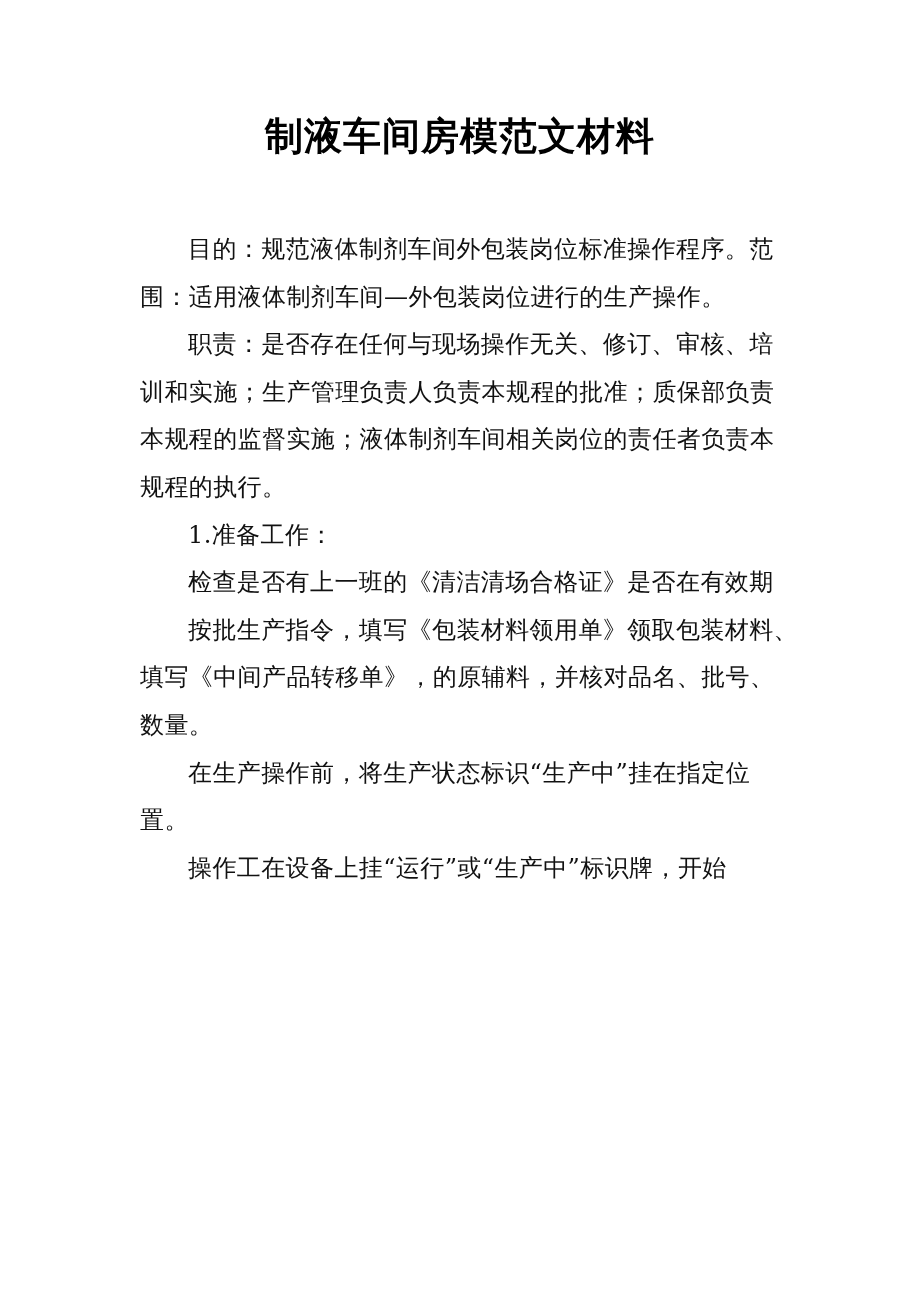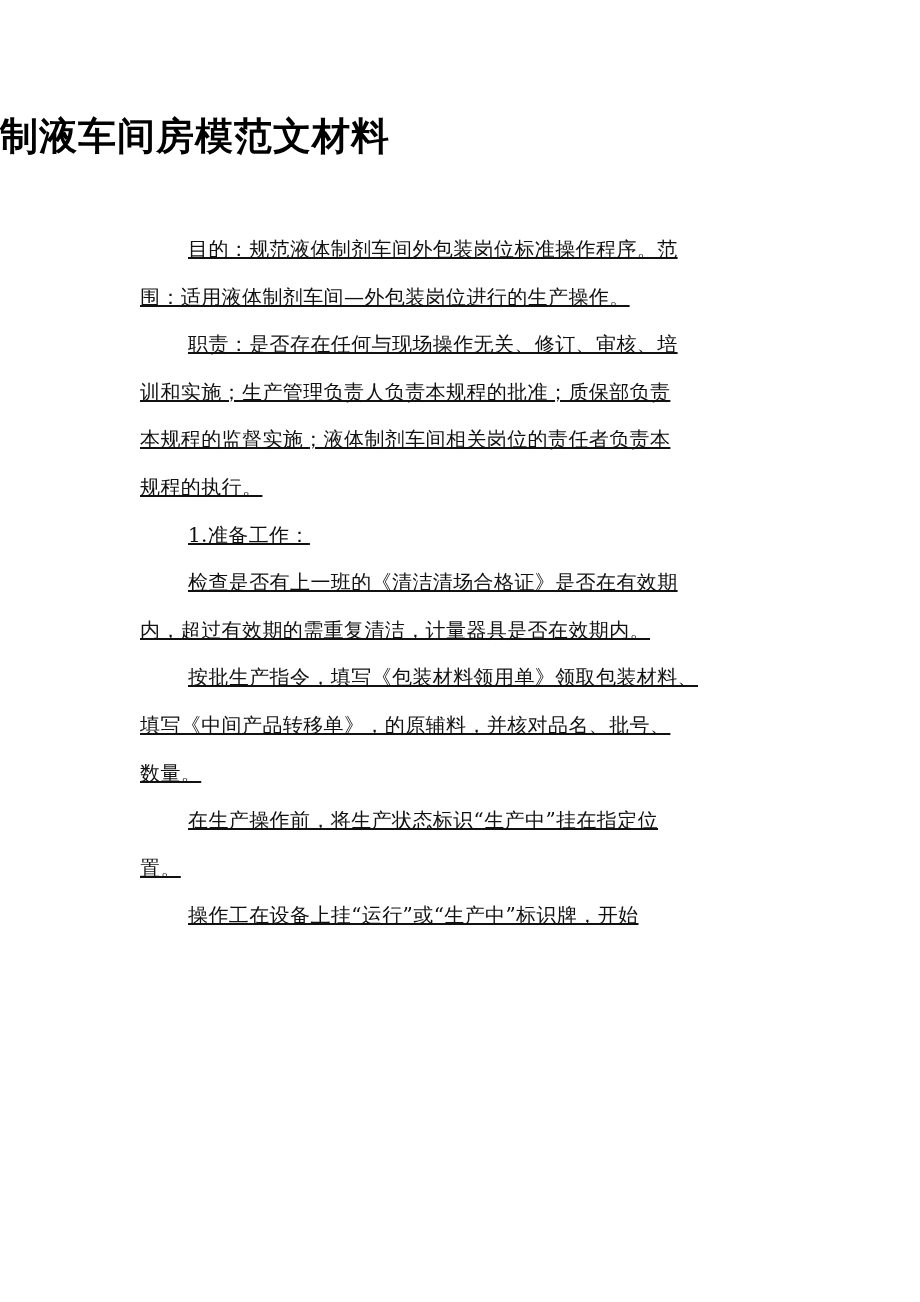--- a/index.html
+++ b/index.html
@@ -21,43 +21,42 @@
       top: 0;
       width: 920px;
       height: 1302px;
       background: #ffffff;
     }
     .title {
       position: absolute;
       left: 0;
       top: 108px;
       width: 920px;
-      text-align: left;
+      text-align: center;
       font-family: "DejaVu Sans", "Liberation Sans", sans-serif;
       font-weight: bold;
       font-size: 38px;
       line-height: 56px;
       letter-spacing: 1px;
       color: #000000;
     }
     .body {
       position: absolute;
       left: 140px;
       top: 226px;
       width: 645px;
     }
     .line {
       display: block;
       height: 47.6px;
       line-height: 47.6px;
-      font-size: 20px;
+      font-size: 24px;
       white-space: nowrap;
       letter-spacing: 0.4px;
       color: #111111;
-      text-decoration: underline;
     }
     .line.indent {
       padding-left: 48px;
     }
   </style>
 </head>
 <body>
 
 <div class="page">
   <div class="title">制液车间房模范文材料</div>
@@ -77,21 +76,20 @@
 
     <div>
       <span class="line indent">1.准备工作：</span>
     </div>
 
     <div>
     </div>
 
     <div>
       <span class="line indent">检查是否有上一班的《清洁清场合格证》是否在有效期</span>
-      <span class="line">内，超过有效期的需重复清洁，计量器具是否在效期内。</span>
     </div>
 
     <div>
       <span class="line indent">按批生产指令，填写《包装材料领用单》领取包装材料、</span>
       <span class="line">填写《中间产品转移单》，的原辅料，并核对品名、批号、</span>
       <span class="line">数量。</span>
     </div>
 
 
 

